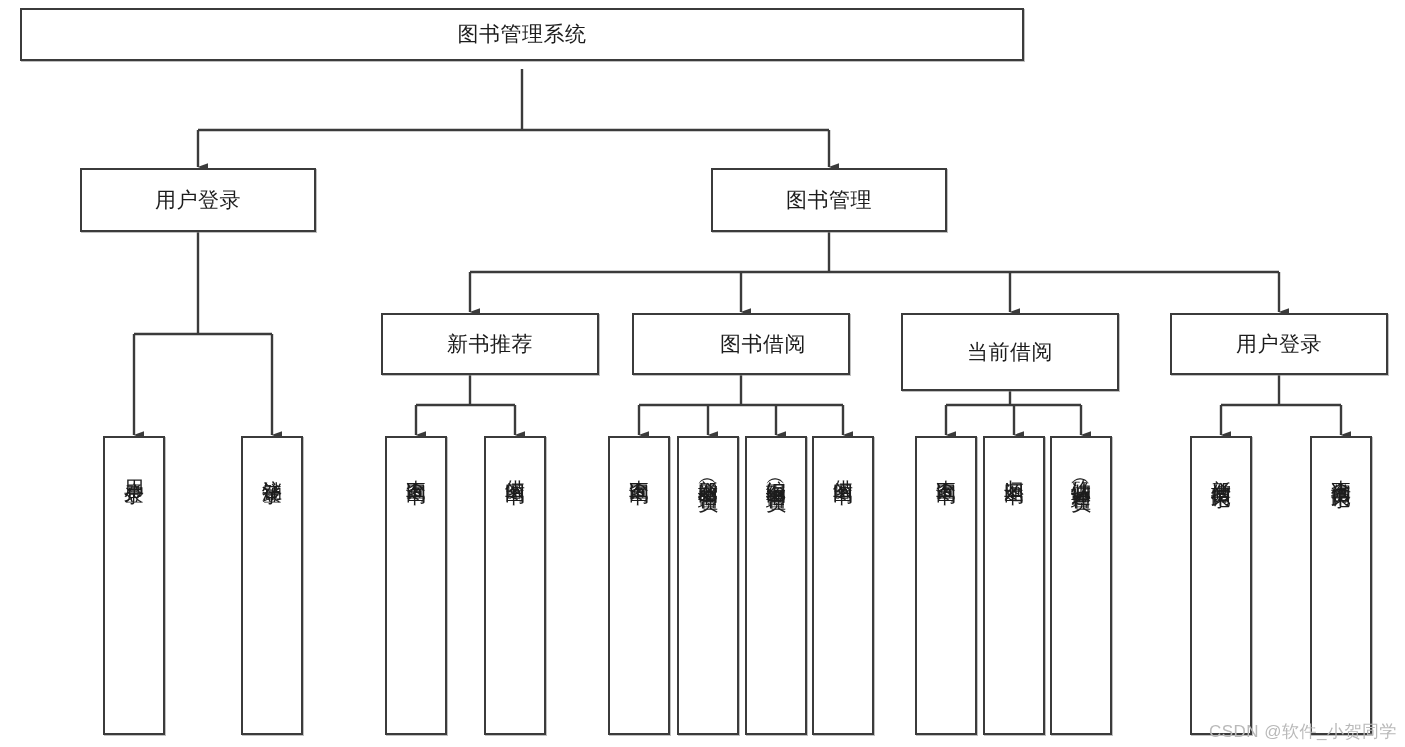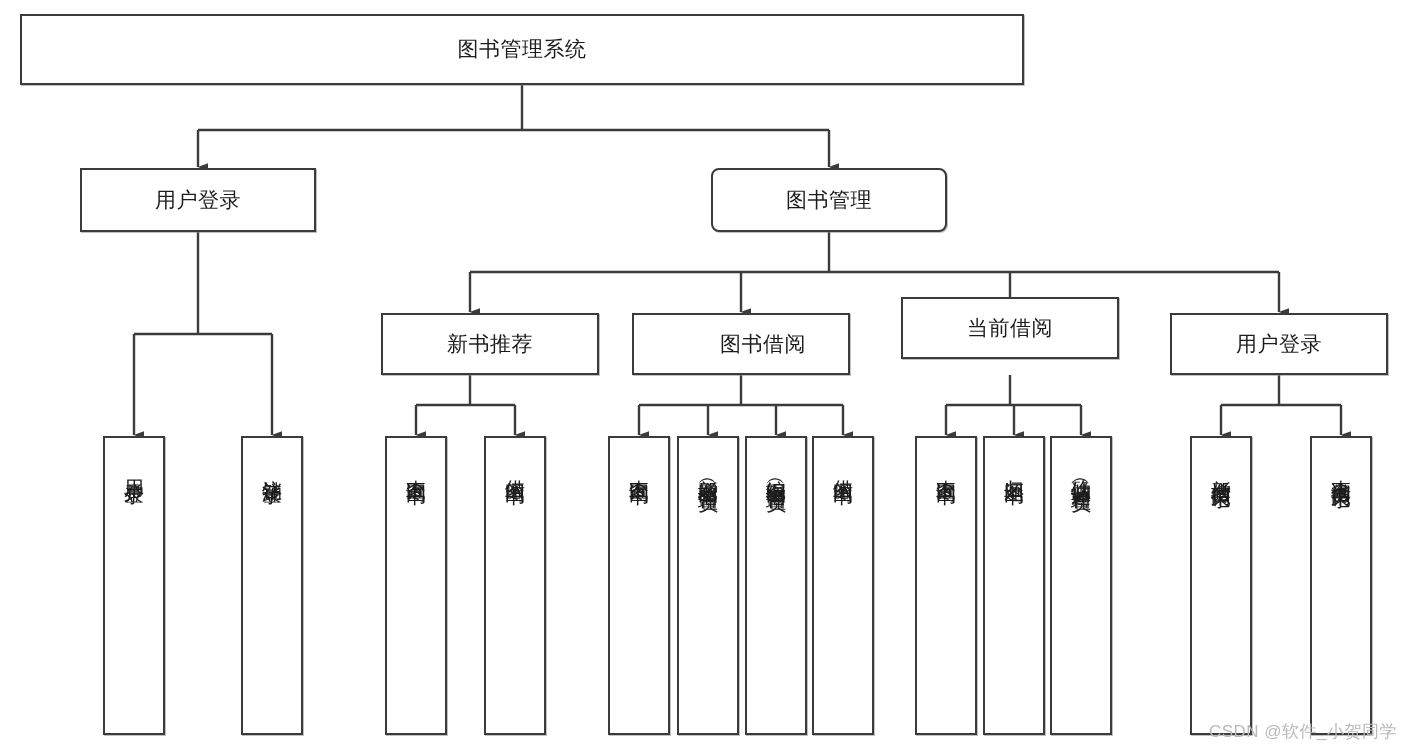--- a/index.html
+++ b/index.html
@@ -110,36 +110,36 @@
         <path d="M1014,405 L1014,435" marker-end="url(#arrowhead)"></path>
         <path d="M1081,405 L1081,435" marker-end="url(#arrowhead)"></path>
         <path d="M1279,375 L1279,405"></path>
         <path d="M1221,405 L1341,405"></path>
         <path d="M1221,405 L1221,435" marker-end="url(#arrowhead)"></path>
         <path d="M1341,405 L1341,435" marker-end="url(#arrowhead)"></path>
       </g>
   </svg>
 
   <div id="node-layer">
-      <div class="node-box" style="left: 20px; top: 14px; width: 1004px; height: 71px;">
+      <div class="node-box" style="left: 20px; top: 8px; width: 1004px; height: 53px;">
         <span class="node-label">图书管理系统</span>
       </div>
       <div class="node-box" style="left: 80px; top: 168px; width: 236px; height: 64px;">
         <span class="node-label">用户登录</span>
       </div>
-      <div class="node-box" style="left: 711px; top: 168px; width: 236px; height: 64px; border-radius: 8px;">
+      <div class="node-box" style="left: 711px; top: 168px; width: 236px; height: 64px;">
         <span class="node-label">图书管理</span>
       </div>
       <div class="node-box" style="left: 361px; top: 313px; width: 218px; height: 62px; margin-left: 20px;">
         <span class="node-label">新书推荐</span>
       </div>
       <div class="node-box" style="left: 632px; top: 313px; width: 218px; height: 62px; padding-left: 44px;">
         <span class="node-label">图书借阅</span>
       </div>
-      <div class="node-box" style="left: 901px; top: 297px; width: 218px; height: 62px;">
+      <div class="node-box" style="left: 901px; top: 313px; width: 218px; height: 78px;">
         <span class="node-label">当前借阅</span>
       </div>
       <div class="node-box" style="left: 1170px; top: 313px; width: 218px; height: 62px;">
         <span class="node-label">用户登录</span>
       </div>
       <div class="node-box vertical" style="left: 103px; top: 436px; width: 62px; height: 299px;">
         <span class="node-label">用户登录</span>
       </div>
       <div class="node-box vertical" style="left: 241px; top: 436px; width: 62px; height: 299px;">
         <span class="node-label">注销登录</span>

